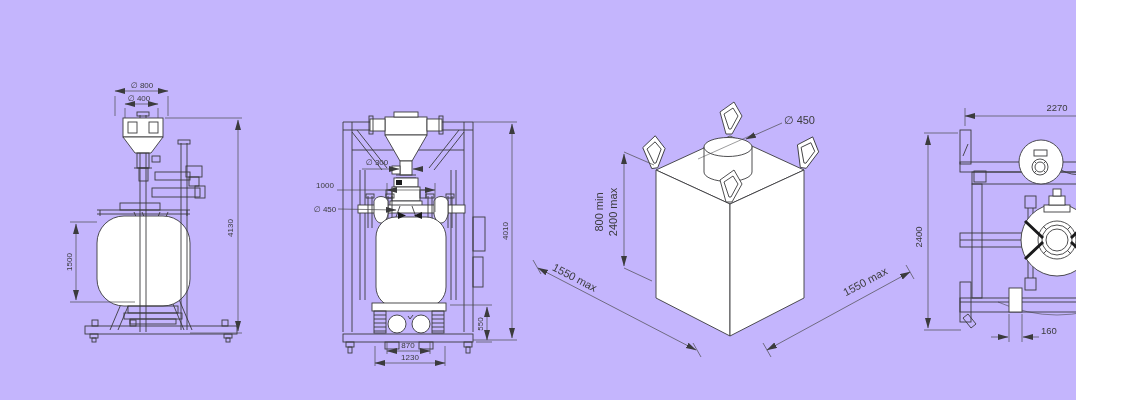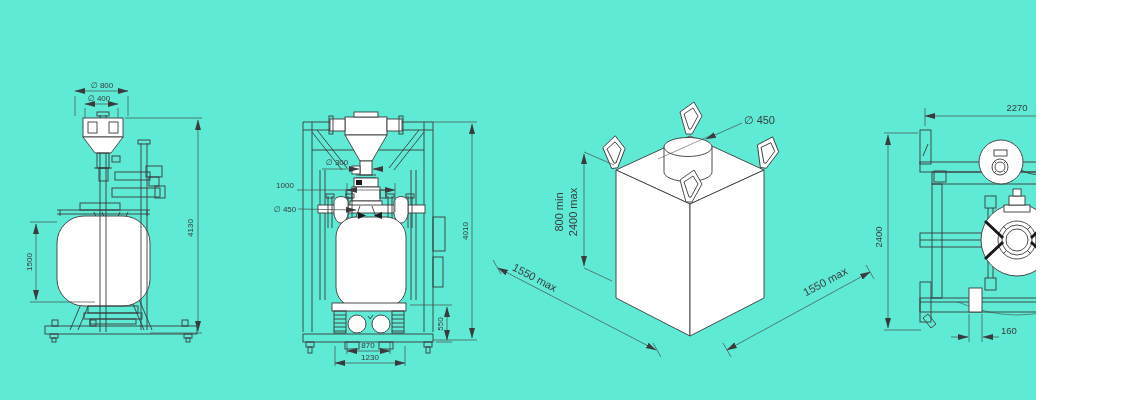--- a/index.html
+++ b/index.html
@@ -1,16 +1,16 @@
 <!DOCTYPE html>
 <html><head>
 <meta charset="utf-8">
 <style>
   html,body{margin:0;padding:0;background:#ffffff;}
-  .canvas{position:relative;width:1036px;height:400px;background:#5eead4;overflow:hidden;}
+  .canvas{position:relative;width:1036px;height:400px;background:#c4b5fd;overflow:hidden;padding-left:40px;}
   svg{display:block;}
   .ln{stroke:#3b3b3d;fill:none;stroke-width:0.9;stroke-linejoin:miter;stroke-linecap:butt;}
   .thin{stroke-width:0.55;}
   .dim{stroke:#4a4a4c;fill:none;stroke-width:0.7;}
   .dimtxt{font-family:"Liberation Sans", sans-serif;fill:#3b3b3d;}
   .t8{font-size:8px;}
   .t11{font-size:11px;}
   .t95{font-size:9.5px;}
   .wf{fill:#ffffff;}
   .blk{stroke:#1a1a1c;stroke-width:3;fill:none;}

